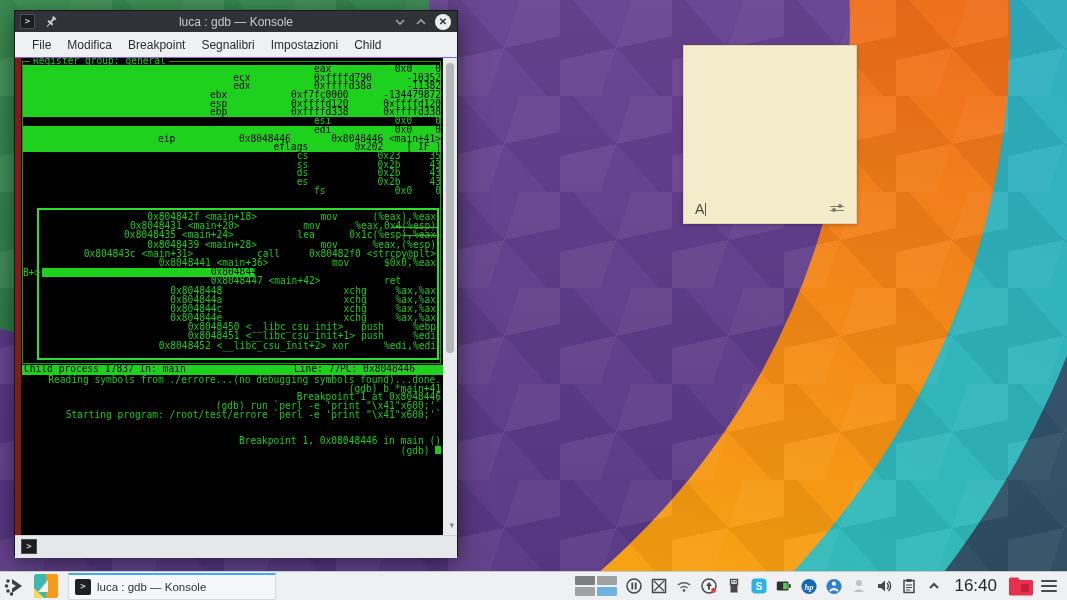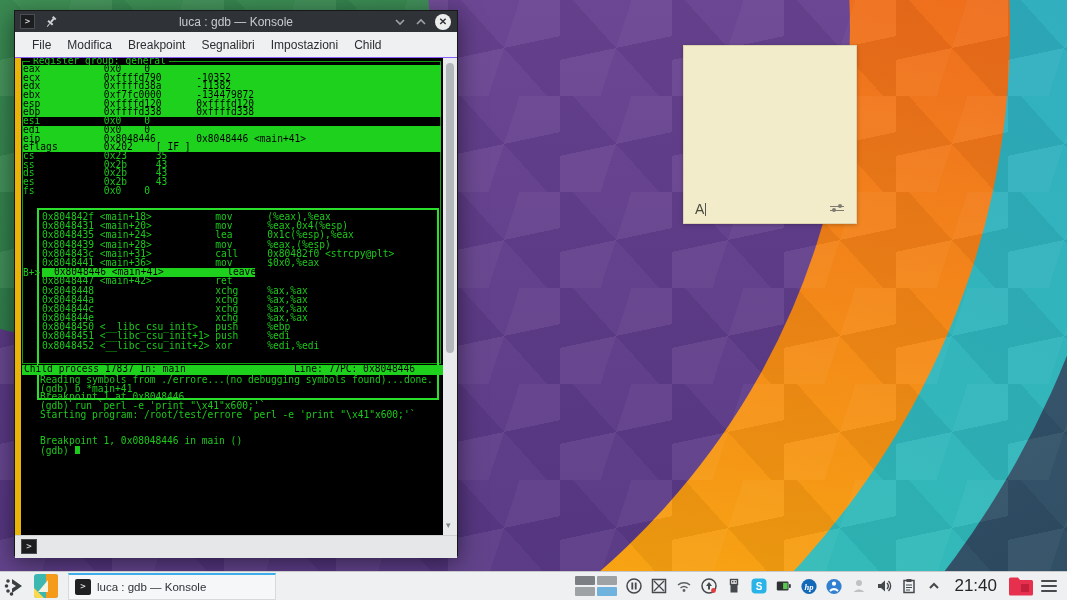--- a/index.html
+++ b/index.html
@@ -28,33 +28,33 @@
   .tb-pin{margin-left:9px;width:14px;height:14px;}
   .tb-title{position:absolute;left:0;right:0;text-align:center;color:#c7cbce;font-size:12px;pointer-events:none;}
   .tb-btns{margin-left:auto;display:flex;align-items:center;gap:7px;padding-right:6px;z-index:2;}
   .tb-chev{width:14px;height:14px;}
   .tb-close{width:16px;height:16px;border-radius:8px;background:#eceeee;color:#2c2f33;
     font:bold 10px/15px "Liberation Sans",sans-serif;text-align:center;}
   .menubar{height:25px;background:#eff0f1;display:flex;align-items:center;padding-left:10px;gap:2px;
     border-bottom:1px solid #8b5cf6;}
   .menuitem{font-size:12px;color:#2b2e31;padding:3px 7px;}
   
-  .termwrap{height:477px;background:#eab308;display:flex;}
+  .termwrap{height:477px;background:#7f1d1d;display:flex;text-align:right;}
   .term{position:relative;width:424px;margin-left:6px;background:#000;overflow:hidden;
     font-family:"DejaVu Sans Mono",monospace;font-size:9.6px;line-height:8.7px;color:#1bcb1b;
     white-space:pre;letter-spacing:0;}
   .scrollbar{width:14px;background:#e9eaeb;position:relative;}
   .sb-handle{position:absolute;left:3px;top:5px;width:8px;height:290px;border-radius:4px;background:#b2b7ba;}
   .sb-arrow{position:absolute;left:3px;bottom:6px;width:8px;height:8px;color:#7f8588;font-size:9px;line-height:8px;}
   .tuibox{position:absolute;left:1px;top:3px;width:419px;height:303px;border:1px solid #109e10;box-sizing:border-box;}
   .tuititle{position:absolute;top:-5px;left:7px;background:#000;padding:0 3px;color:#1bcb1b;}
   .registers{position:absolute;left:2px;top:7px;right:2px;}
   .trow{height:8.7px;}
   .trow.hl{background:#1dd11d;color:#000;}
-  .asmbox{position:absolute;left:16px;top:150px;width:402px;height:192px;border:2px solid #2ae02a;box-sizing:border-box;}
+  .asmbox{position:absolute;left:16px;top:150px;width:402px;height:152px;border:2px solid #2ae02a;box-sizing:border-box;text-decoration:underline;}
   .asmrows{position:absolute;left:3px;top:3px;right:1px;}
   .arow{height:9.2px;}
   .arow.hl{background:linear-gradient(to right,#1dd11d 0 213px,transparent 213px);color:#000;padding-left:12px;}
   .bmarker{position:absolute;left:2px;top:211px;}
   .statusbar{position:absolute;left:1px;top:307px;width:474px;height:9.5px;background:#1dd11d;color:#000;}
   .statusbar span{position:absolute;top:0;}
   .st-left{left:2px;} .st-line{left:272px;} .st-pc{left:318px;}
   .consoleout{position:absolute;left:19px;top:318px;right:2px;}
   .crow{height:8.7px;}
   .cursor{display:inline-block;width:5.8px;height:8.5px;background:#1bcb1b;vertical-align:-1px;}
@@ -296,21 +296,21 @@
           <rect x="4" y="3.5" width="10" height="12" fill="none" stroke="#45494c" stroke-width="1.5"></rect>
       <rect x="6.5" y="2" width="5" height="3" fill="#45494c"></rect>
           <path d="M6 8 H12 M6 10.5 H12 M6 13 H10" stroke="#45494c" stroke-width="1"></path>
         </svg>
     </div>
     <div class="ticon">
       <svg width="14" height="14" viewBox="0 0 14 14">
           <path d="M3 9 L7 5 L11 9" stroke="#45494c" stroke-width="2" fill="none"></path>
         </svg>
     </div>
-    <div class="clock">21:40</div>
+    <div class="clock">16:40</div>
     <svg class="redfolder" viewBox="0 0 26 21">
       <path d="M1 3 Q1 1.5 2.5 1.5 L10 1.5 L12 4 L23.5 4 Q25 4 25 5.5 L25 18 Q25 19.5 23.5 19.5 L2.5 19.5 Q1 19.5 1 18 Z" fill="#e7304e"></path>
       <rect x="13" y="8" width="8" height="8" fill="#c41f3d"></rect>
     </svg>
     <div class="hamburger">
         <div></div>
         <div></div>
         <div></div>
       </div>
   </div>

